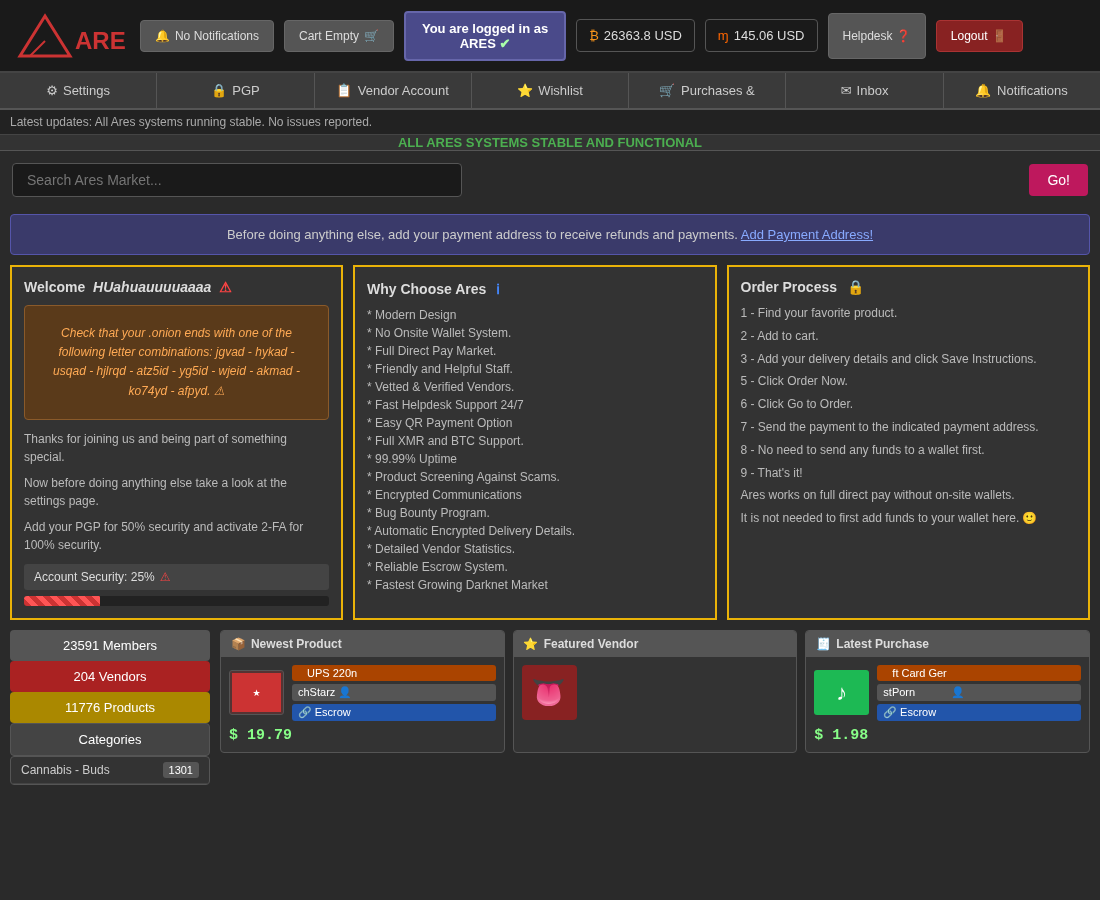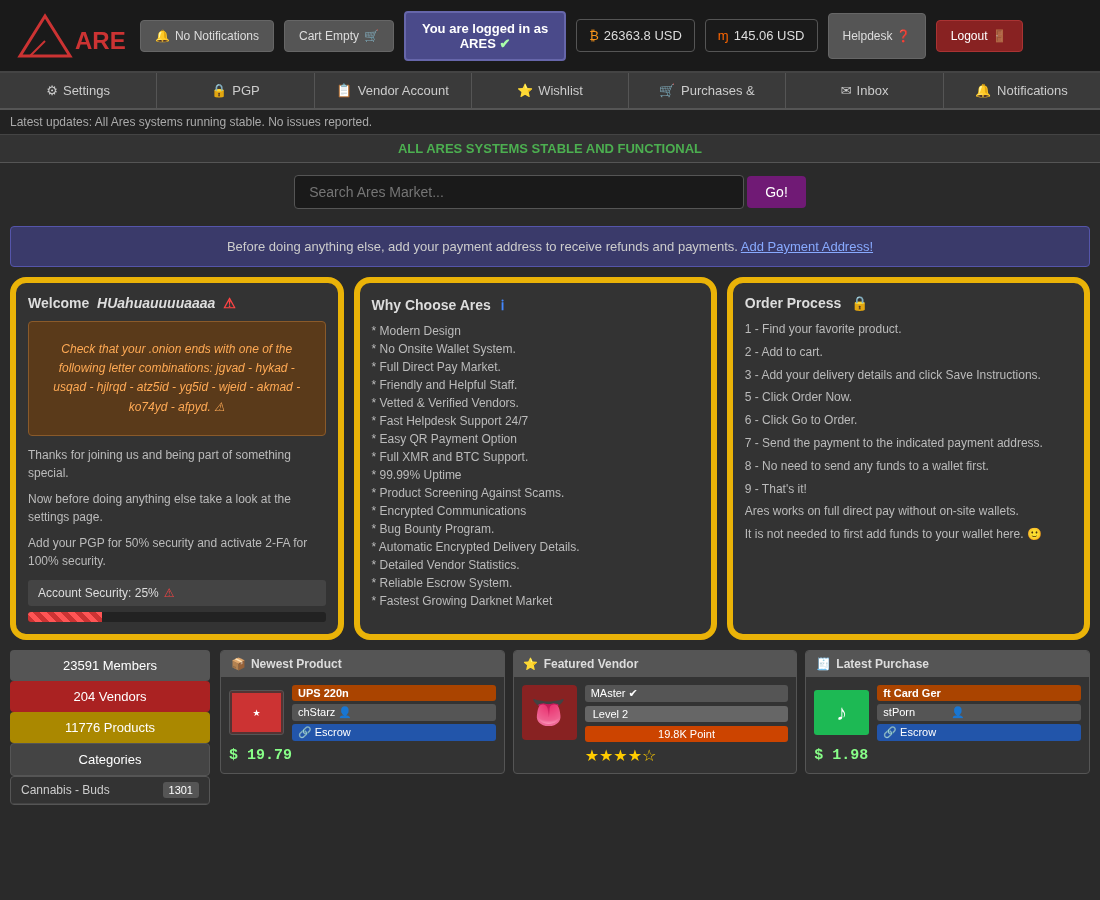--- a/index.html
+++ b/index.html
@@ -19,36 +19,36 @@
 
     
     #nav { background: #3a3a3a; display: flex; border-bottom: 2px solid #555; }
     .nav-item { flex: 1; text-align: center; padding: 10px 5px; color: #ccc; cursor: pointer; border-right: 1px solid #555; display: flex; align-items: center; justify-content: center; gap: 5px; }
     .nav-item:last-child { border-right: none; }
 
     
     #ticker { background: #222; color: #aaa; padding: 5px 10px; font-size: 12px; border-bottom: 1px solid #444; overflow: hidden; white-space: nowrap; }
 
     
-    #status-bar { background: #333; color: #4CAF50; text-align: center; padding: 6px; font-size: 13px; font-weight: bold; border-bottom: 1px solid #555; }
-
-    
-    #search-bar { display: flex; justify-content: center; align-items: center; padding: 12px; gap: 3px; background: #2a2a2a; }
+    #status-bar { background: #333; color: #4CAF50; text-align: center; font-size: 13px; font-weight: bold; border-bottom: 1px solid #555; }
+
+    
+    #search-bar { display: flex; justify-content: space-between; align-items: center; padding: 12px; gap: 3px; background: #2a2a2a; }
     #search-input { width: 450px; padding: 8px 14px; border: 1px solid #555; background: #1a1a1a; color: #ddd; border-radius: 4px; font-size: 14px; }
-    #search-go { background: #701a75; color: #fff; border: none; padding: 8px 18px; border-radius: 4px; cursor: pointer; font-size: 14px; }
+    #search-go { background: #be185d; color: #fff; border: none; padding: 8px 18px; border-radius: 4px; cursor: pointer; font-size: 14px; }
 
     
     #payment-notice { background: #3a3a6a; border: 1px solid #5555aa; color: #ccc; text-align: center; padding: 12px; margin: 5px 10px; border-radius: 4px; }
     #payment-notice a { color: #88aaff; text-decoration: underline; cursor: pointer; }
 
     
     #main { display: flex; gap: 0; margin: 10px; }
 
     
-    .box { background: #333; border: 6px solid #eab308; border-radius: 16px; padding: 12px; }
+    .box { background: #333; border: 2px solid #eab308; border-radius: 0; padding: 12px; }
     #welcome-box { flex: 1; }
     .box-title { font-weight: bold; color: #ddd; margin-bottom: 10px; font-size: 14px; }
     .onion-warning { background: #5a3a1a; border: 1px solid #8a5a2a; color: #ffaa55; padding: 18px; border-radius: 4px; margin-bottom: 10px; font-style: italic; text-align: center; font-size: 12px; line-height: 1.6; }
     .welcome-text { color: #bbb; font-size: 12px; margin-bottom: 8px; line-height: 1.5; }
     .security-label { background: #444; padding: 6px 10px; border-radius: 3px; font-size: 12px; color: #ddd; margin-top: 10px; display: flex; align-items: center; gap: 5px; }
     .security-bar-outer { background: #222; border-radius: 3px; height: 10px; margin-top: 6px; overflow: hidden; }
     .security-bar-inner { height: 100%; width: 25%; background: repeating-linear-gradient(45deg, #cc3333, #cc3333 5px, #ff5555 5px, #ff5555 10px); }
 
     
     #why-box { flex: 1.1; margin: 0 10px; }
@@ -83,21 +83,21 @@
     .feed-img-spotify { width: 55px; height: 45px; background: #1DB954; display: flex; align-items: center; justify-content: center; border-radius: 3px; }
     .badge { padding: 2px 6px; border-radius: 3px; font-size: 11px; color: #fff; cursor: pointer; display: flex; align-items: center; gap: 3px; }
     .badge.user { background: #555; }
     .badge.escrow { background: #2255aa; }
     .vendor-card-inner { display: flex; gap: 8px; }
     .vendor-avatar { width: 55px; height: 55px; background: #882222; border-radius: 4px; display: flex; align-items: center; justify-content: center; font-size: 28px; }
     .level2-badge { background: #666; color: #fff; padding: 2px 8px; border-radius: 3px; font-size: 11px; text-align: center; }
     .points-badge { background: #cc4400; color: #fff; padding: 2px 8px; border-radius: 3px; font-size: 11px; text-align: center; }
     .stars { color: #ffcc00; font-size: 16px; }
     .feed-price { color: #88ff88; font-size: 15px; font-weight: bold; margin-top: 4px; font-family: Liberation Mono, monospace; }
-    .product-title-badge { background: #aa4400; color: #fff; padding: 2px 6px; border-radius: 3px; font-size: 11px; font-weight: bold; }
+    .product-title-badge { background: #aa4400; color: #fff; padding: 2px 15px; border-radius: 3px; font-size: 11px; }
     .product-wrap { display: flex; flex-direction: column; gap: 3px; flex: 1; }
     .latest-user { background: #4a4a4a; gap: 36px; }
     .latest-escrow { background: #2255aa; }
   </style>
 </head>
 <body>
 
 <div id="header">
   <div id="logo">
     <svg viewBox="0 0 110 50" xmlns="http://www.w3.org/2000/svg">
@@ -323,31 +323,20 @@
       </div>
 
       <div class="feed-card">
         <div class="feed-card-header featured">
           <span>⭐</span>
           <span>Featured Vendor</span>
         </div>
         <div class="feed-card-body">
           <div class="vendor-card-inner">
             <div class="vendor-avatar">👅</div>
-            <div style="display:flex; flex-direction:column; gap:4px; flex:1;">
-              <span class="badge user">
-                <span>MAster</span>
-                <span>✔</span>
-              </span>
-              <span class="level2-badge badge">
-                <span>Level 2</span>
-              </span>
-              <span class="points-badge">19.8K Point</span>
-              <div class="stars">★★★★☆</div>
-            </div>
           </div>
         </div>
       </div>
 
       <div class="feed-card">
         <div class="feed-card-header latest">
           <span>🧾</span>
           <span>Latest Purchase</span>
         </div>
         <div class="feed-card-body">

